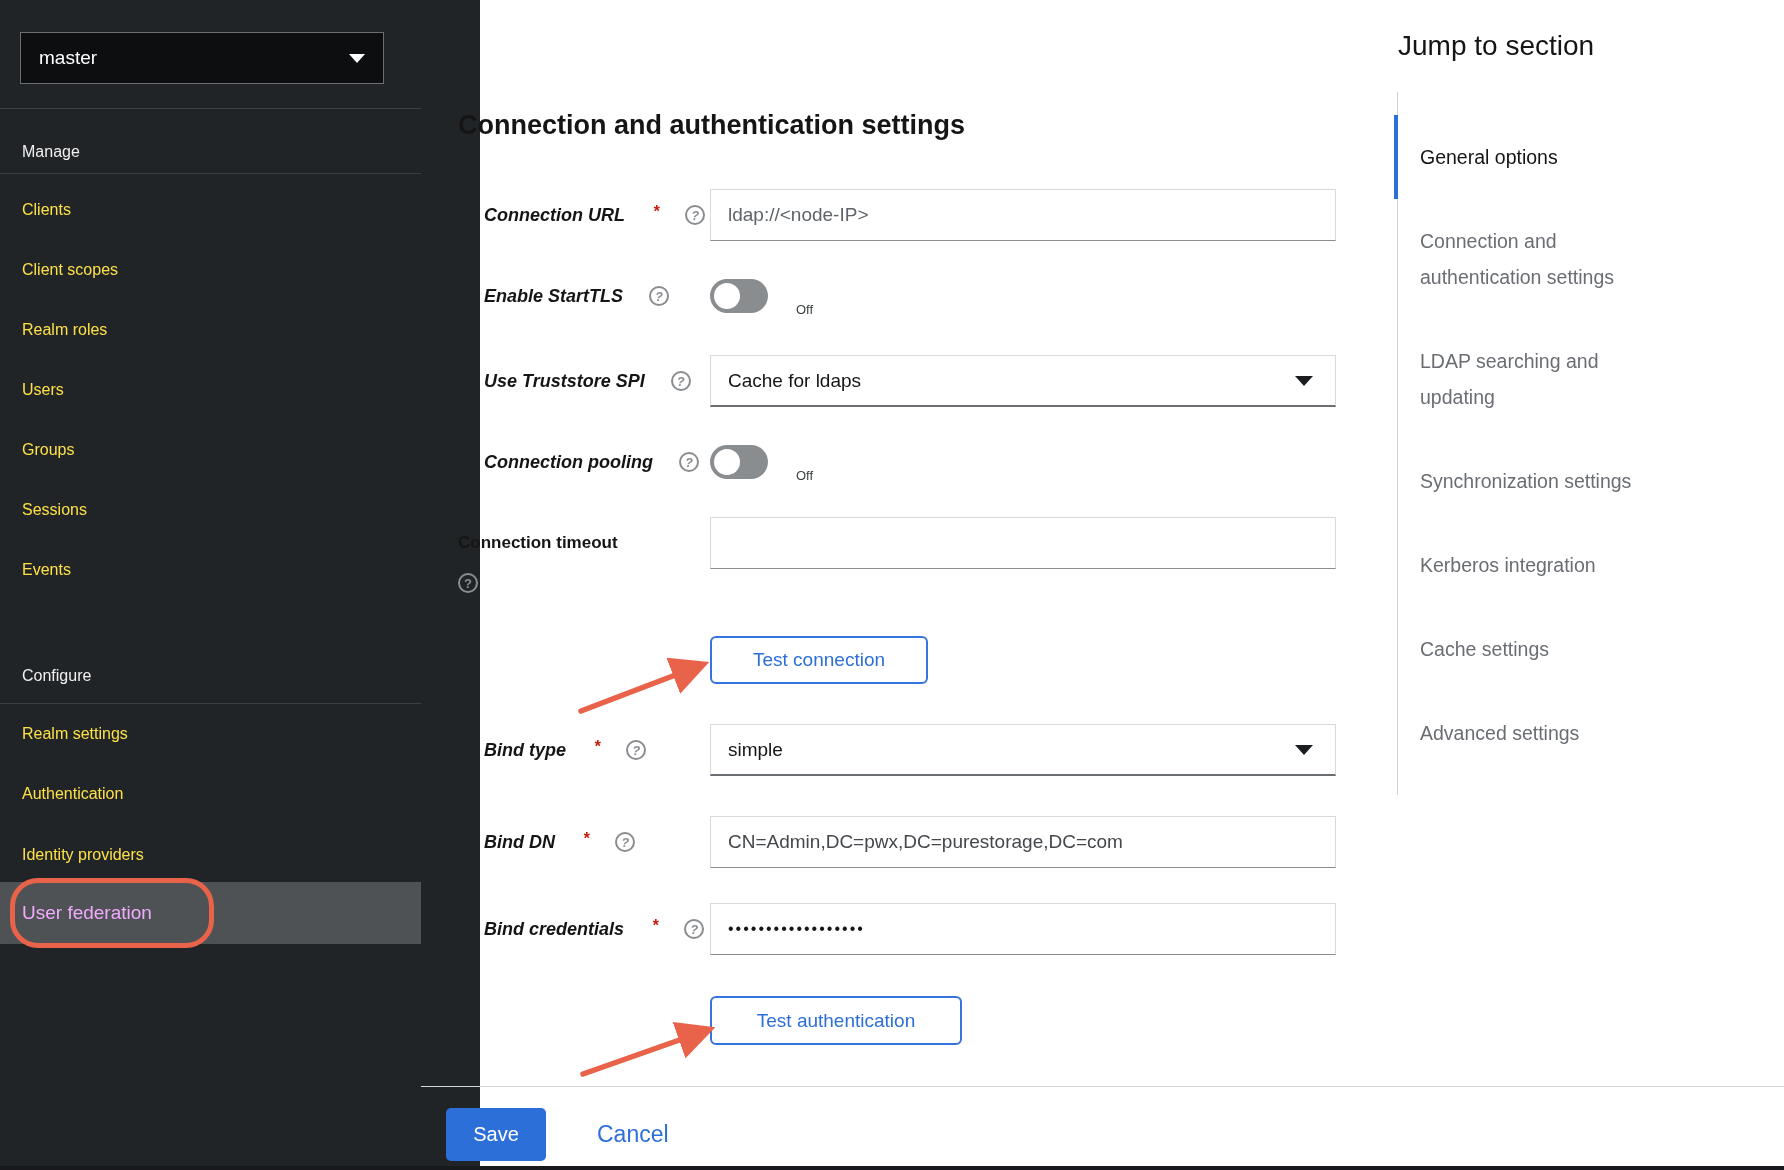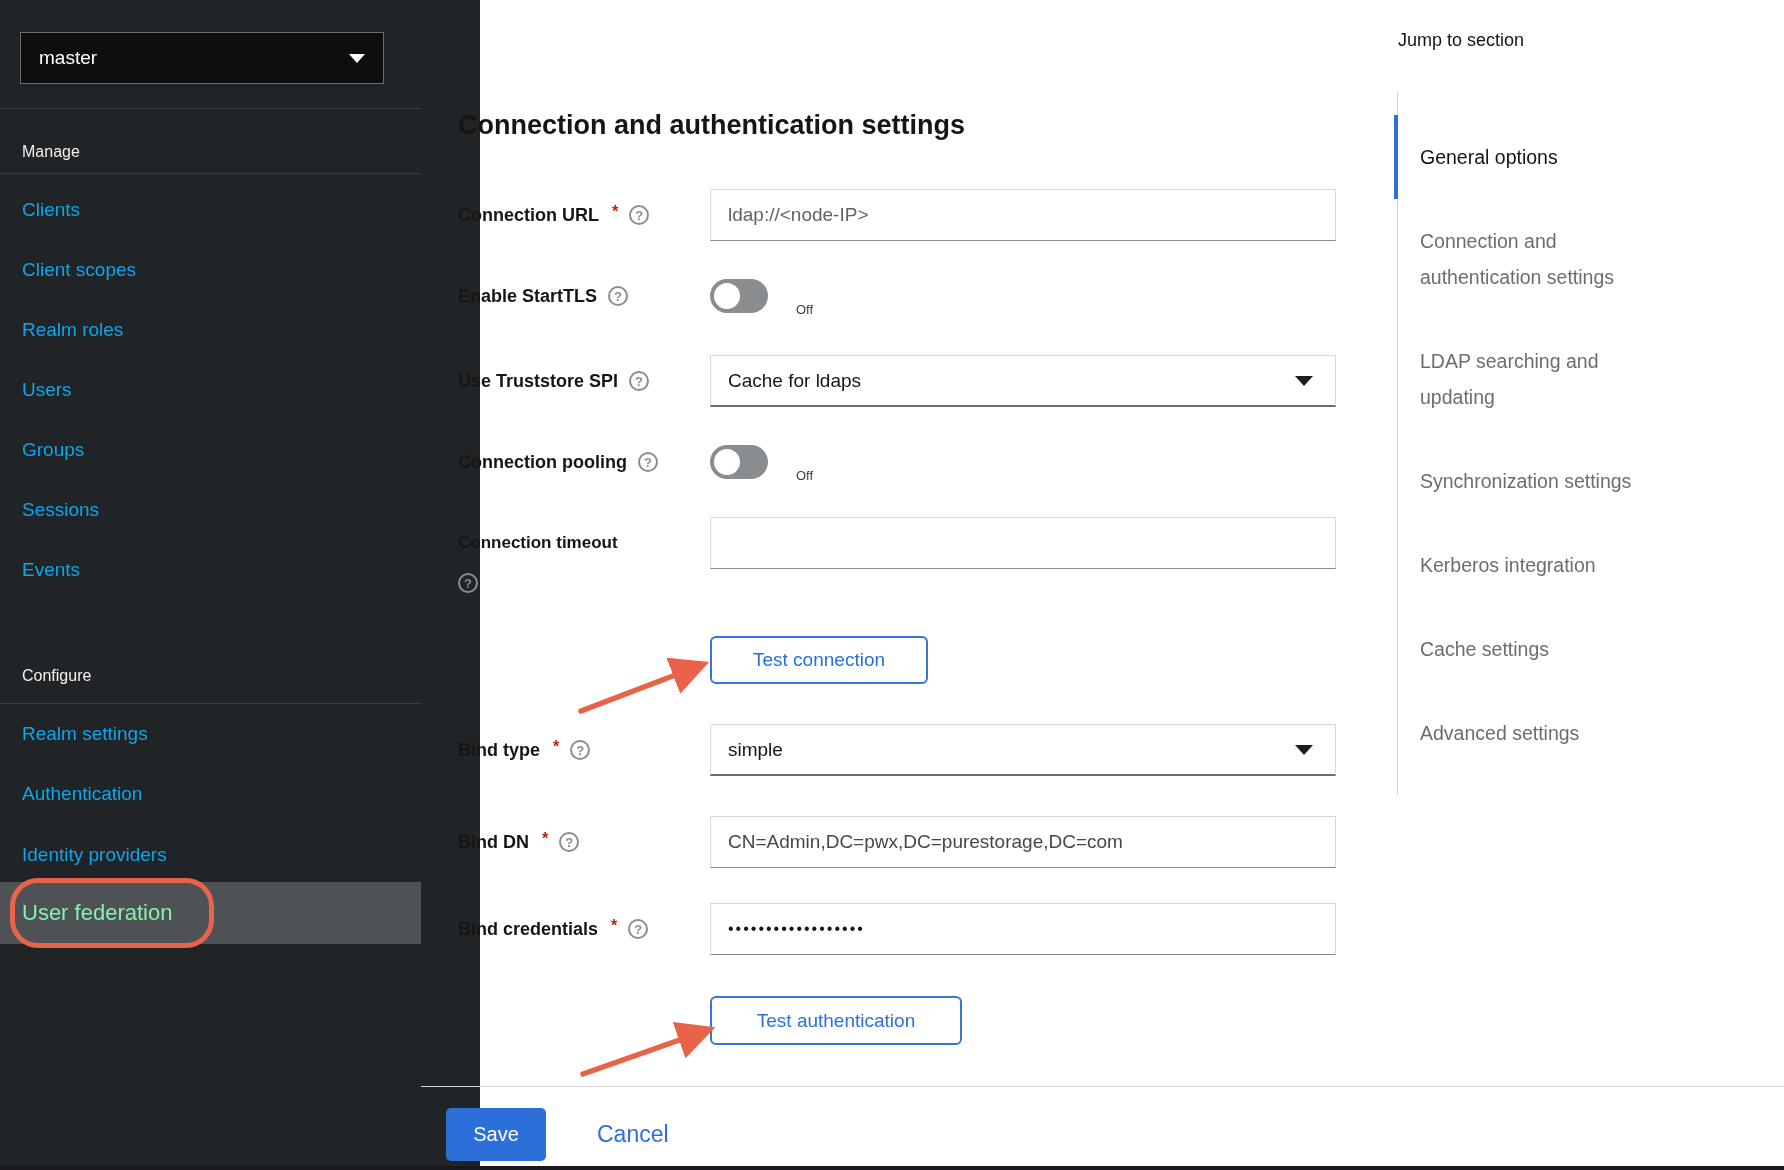--- a/index.html
+++ b/index.html
@@ -11,31 +11,31 @@
   
   .sidebar { position:absolute; left:0; top:0; width:480px; height:1170px; background:#212427; }
   .realm-select { position:absolute; left:20px; top:32px; width:364px; height:52px; background:#0d0e10;
                   border:1px solid #6a6e73; display:flex; align-items:center; justify-content:space-between;
                   padding:0 18px; cursor:pointer; }
   .realm-select .realm-name { color:#fff; font-size:19px; }
   .caret-down-white { width:0; height:0; border-left:8px solid transparent; border-right:8px solid transparent;
                       border-top:9px solid #fff; }
   .side-hr { position:absolute; left:0; width:421px; height:1px; background:#3b3e42; }
   .nav-title { position:absolute; left:22px; color:#f0f0f0; font-size:16px; line-height:30px; }
-  .nav-item  { position:absolute; left:22px; color:#0ea5e9; font-size:19px; line-height:30px; cursor:pointer; }
+  .nav-item  { position:absolute; left:22px; color:#fde047; font-size:16px; line-height:30px; cursor:pointer; }
   .nav-selected-row { position:absolute; left:0; top:882px; width:421px; height:62px; background:#4f5255; }
-  .nav-selected-row .nav-item-inner { position:absolute; left:22px; top:16px; color:#86efac; font-size:22px; line-height:30px; }
+  .nav-selected-row .nav-item-inner { position:absolute; left:22px; top:16px; color:#f0abfc; font-size:19px; line-height:30px; }
   .annotation-ring { position:absolute; left:10px; top:878px; width:204px; height:70px;
                      border:5px solid #e8634a; border-radius:28px; pointer-events:none; }
 
   
   .page-title { position:absolute; left:458px; top:110px; font-size:27px; font-weight:bold; color:#151515; }
 
-  .field-label { position:absolute; left:458px; height:52px; display:flex; align-items:center; gap:11px;
-                 font-size:18px; font-weight:bold; color:#151515; }
+  .field-label { position:absolute; left:484px; height:52px; display:flex; align-items:center; gap:26px;
+                 font-size:18px; font-weight:bold; color:#151515;font-style:italic; }
   .req-star { color:#c9190b; font-size:16px; margin-left:2px; transform:translateY(-3px); }
   .help-icon { display:inline-block; width:20px; height:20px; border:2px solid #8a8d90; border-radius:50%;
                color:#8a8d90; font-size:13px; font-weight:bold; text-align:center; line-height:17px; cursor:pointer; }
 
   .ctl { position:absolute; left:710px; width:668px; }
   .text-input { width:626px; height:52px; border:1px solid #d9d9d9; border-bottom:1px solid #8a8d90;
                 background:#fff; font-family:inherit; font-size:19px; padding:0 17px; color:#44484c; }
   .text-input.placeholder-like { color:#5f6469; }
   .selectbox { width:626px; height:52px; border:1px solid #d9d9d9; border-bottom:2px solid #6a6e73;
                background:#fff; display:flex; align-items:center; justify-content:space-between;
@@ -57,21 +57,21 @@
   .timeout-label .help-icon { margin-top:4px; }
 
   
   .footer-hr { position:absolute; left:421px; top:1086px; width:1363px; height:1px; background:#d7d7d7; }
   .save-btn { position:absolute; left:446px; top:1108px; width:100px; height:53px; background:#2d6fd9;
               border:none; border-radius:5px; color:#fff; font-size:20px; font-family:inherit; cursor:pointer; }
   .cancel-link { position:absolute; left:597px; top:1121px; font-size:23px; color:#2d6fd9; cursor:pointer; }
   .bottom-strip { position:absolute; left:0; top:1166px; width:1784px; height:4px; background:#17191c; }
 
   
-  .jump-heading { position:absolute; left:1398px; top:30px; font-size:18px; color:#151515; }
+  .jump-heading { position:absolute; left:1398px; top:30px; font-size:28px; color:#151515; }
   .jump-vline { position:absolute; left:1397px; top:92px; width:1px; height:703px; background:#d2d2d2; }
   .jump-active-bar { position:absolute; left:1394px; top:115px; width:4px; height:84px; background:#2d6fd9; }
   .jump-item { position:absolute; left:1420px; width:248px; font-size:19.5px; line-height:36px;
                color:#6a6e73; cursor:pointer; }
   .jump-item.active { color:#151515; }
 
   .anno-arrow { position:absolute; pointer-events:none; }
 </style>
 </head>
 <body>

